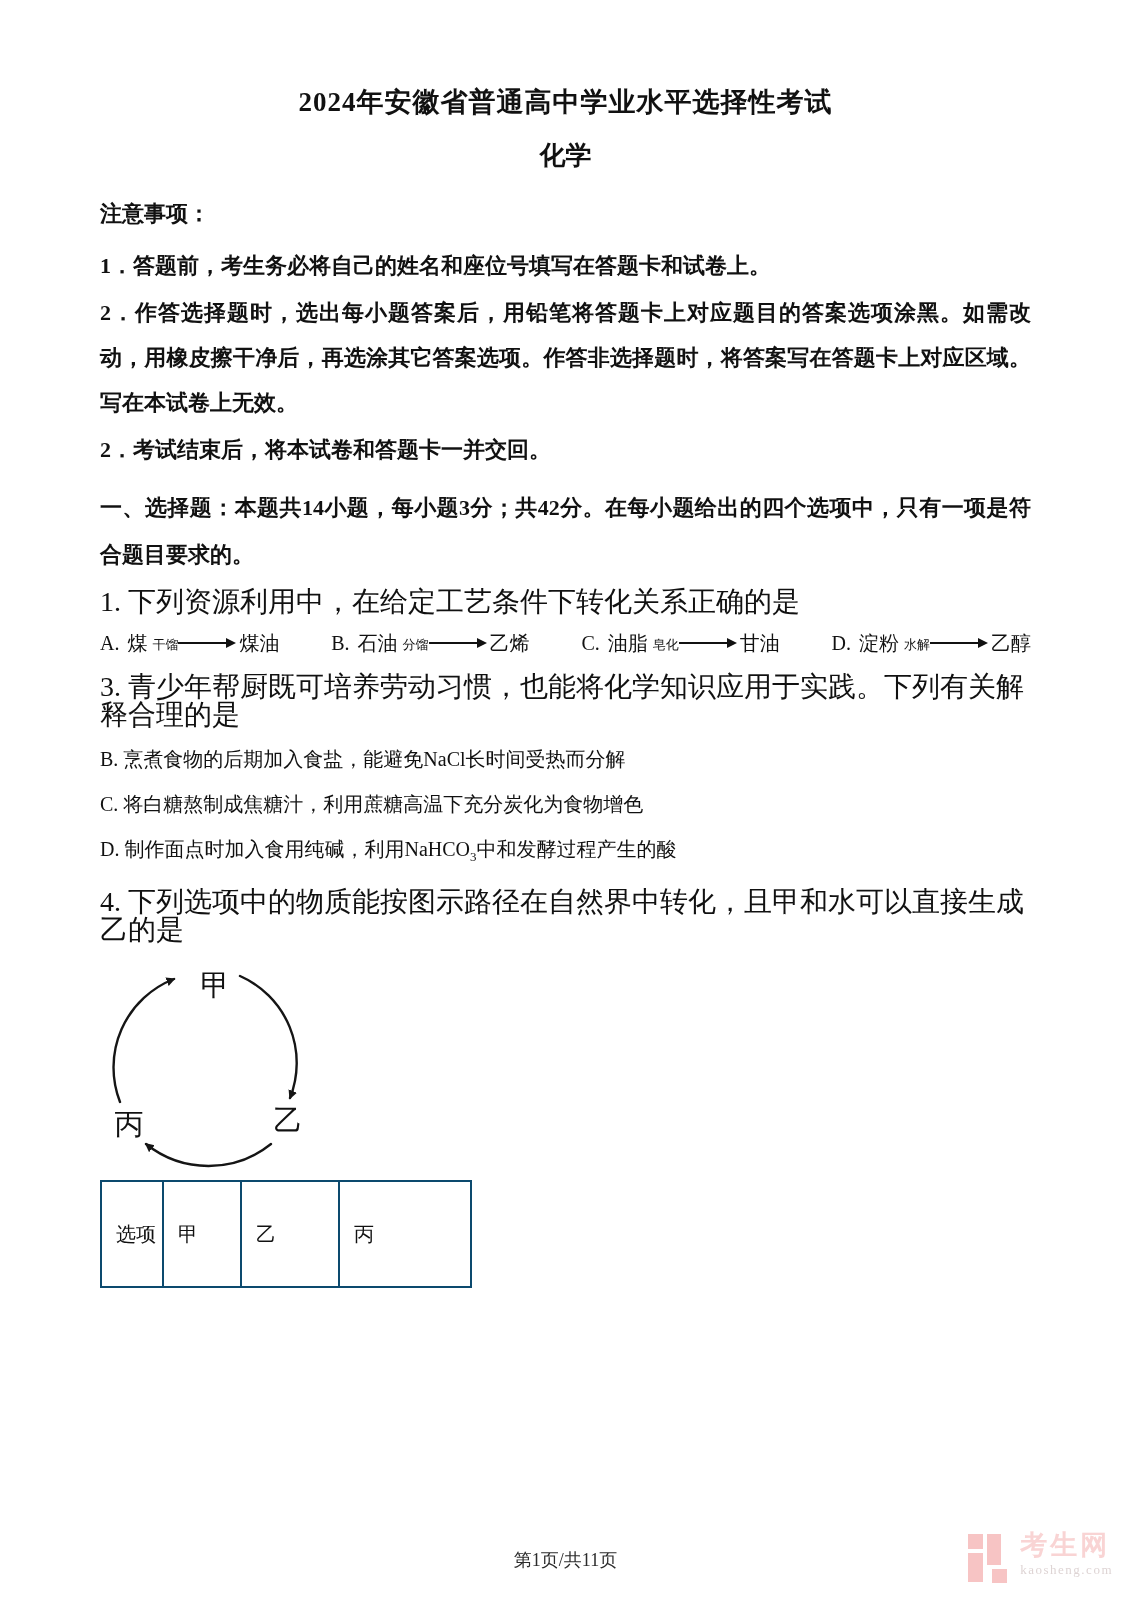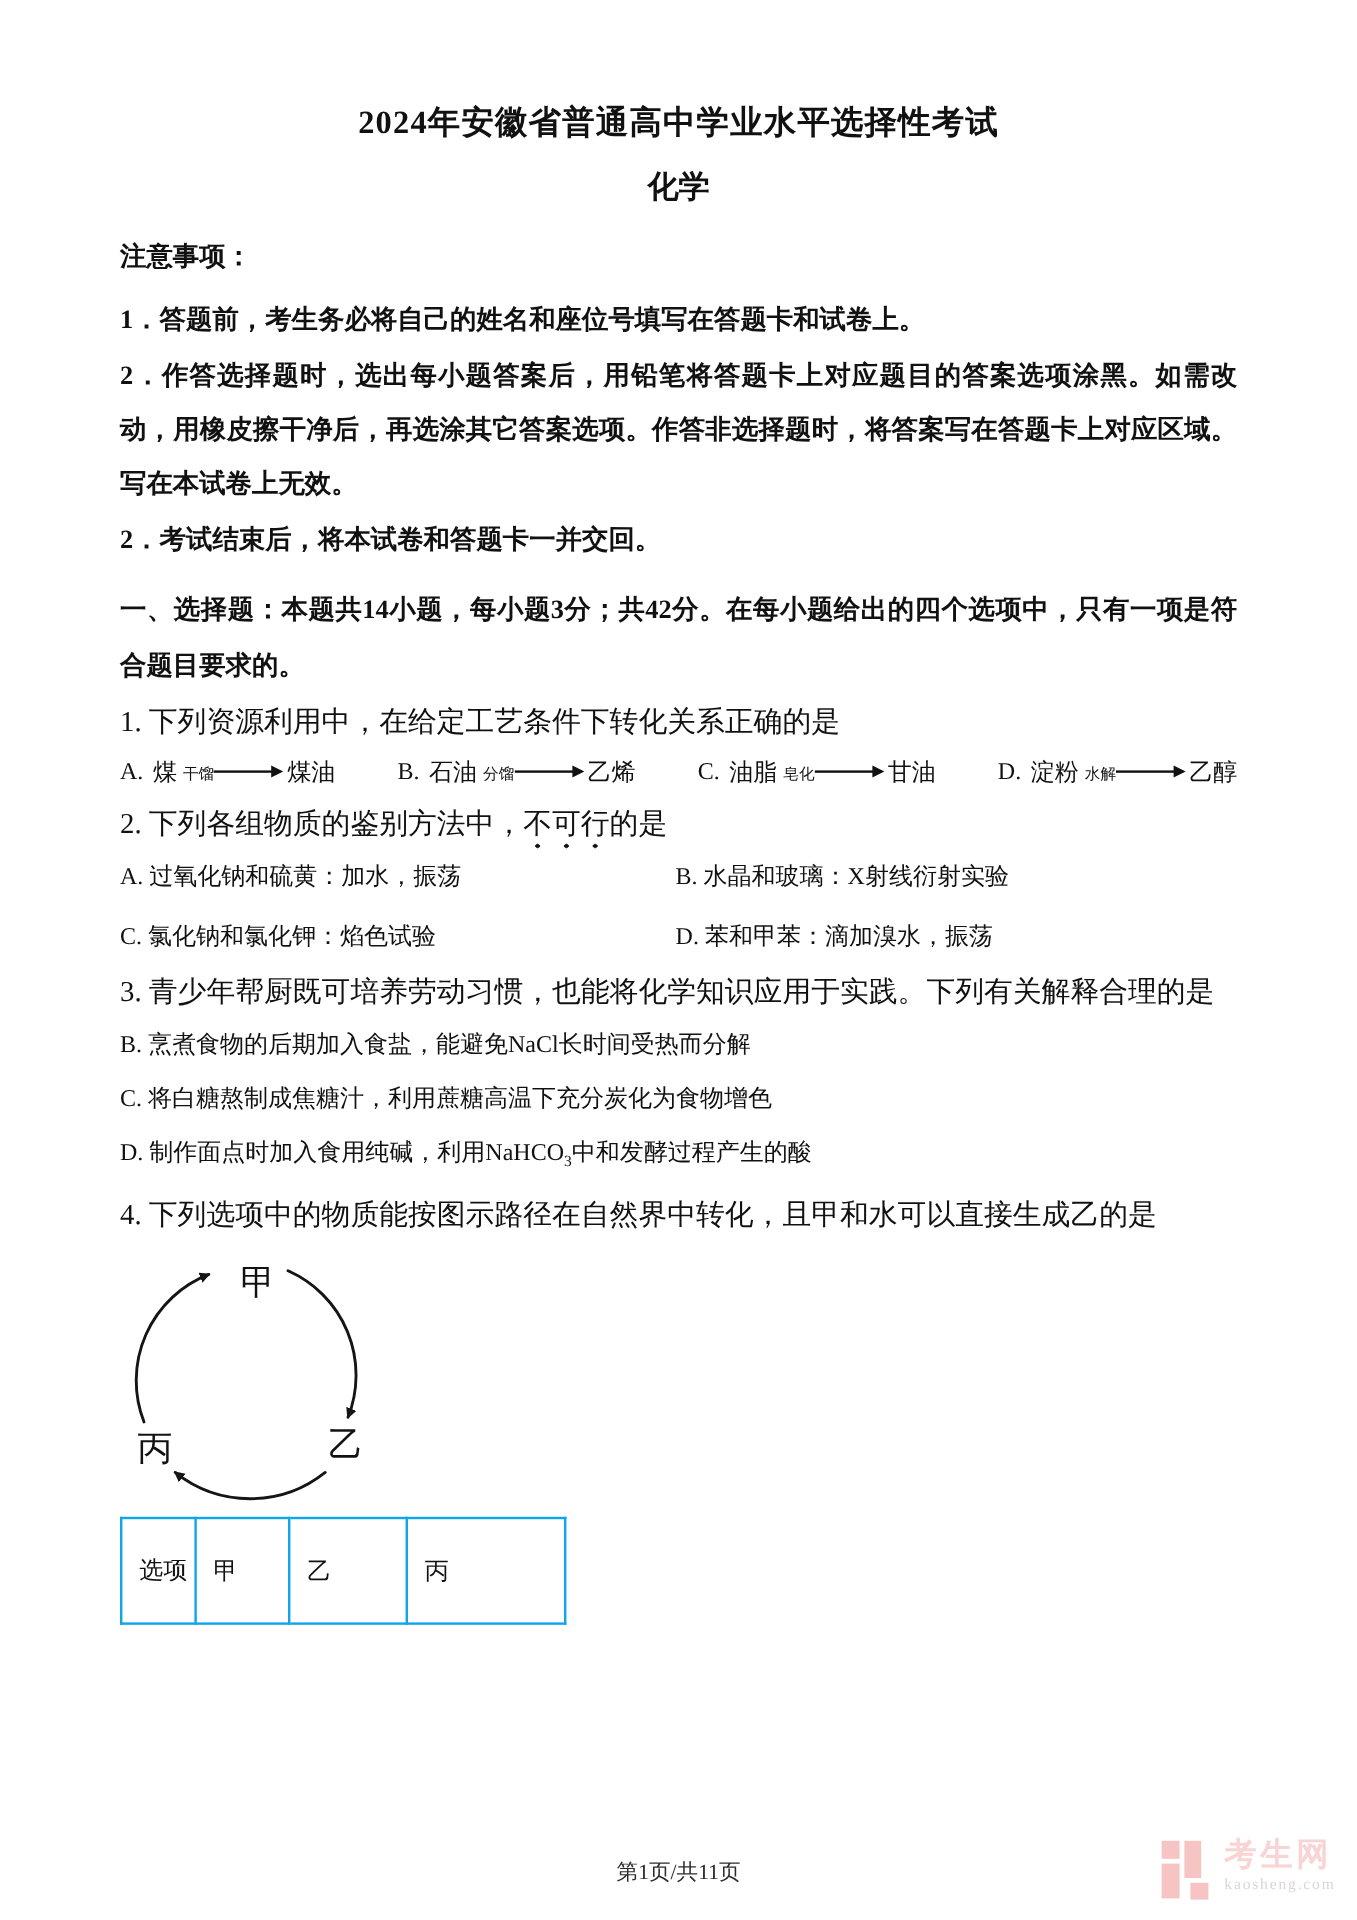--- a/index.html
+++ b/index.html
@@ -17,21 +17,21 @@
   .notices-heading { font-size:22px; margin-bottom:14px; }
   .notice { font-size:22px; line-height:45px; margin-bottom:2px; }
   .notice.just { text-align:justify; }
   .notice.last { margin-bottom:12px; }
 
   .masses { font-size:22px; margin-bottom:16px; white-space:pre-wrap; }
   .masses .values { font-family:"Liberation Serif","DejaVu Serif",serif; font-weight:400; }
 
   .section-heading { font-size:22px; font-weight:700; line-height:47px; text-align:justify; margin-bottom:10px; }
 
-  .stem { font-size:24px; line-height:28px; margin-bottom:10px; }
+  .stem { font-size:28px; line-height:28px; margin-bottom:10px; }
   .q-block { margin-bottom:14px; }
 
   
   .q1-options { display:flex; justify-content:space-between; align-items:center; margin:14px 0 16px 0; font-size:20px; }
   .q1-opt { display:inline-flex; align-items:center; white-space:nowrap; }
   .q1-opt .opt-label { margin-right:8px; }
   .carrow { display:inline-flex; flex-direction:row; align-items:center; margin:0 5px; transform:translateY(2px); }
   .carrow .cond { font-size:13px; line-height:14px; margin-bottom:1px; }
   .carrow .shaft { position:relative; width:56px; height:2px; background:#111; margin-bottom:6px;}
   .carrow .shaft::after {
@@ -50,21 +50,21 @@
   .q3-opt { font-size:20px; line-height:28px; margin-bottom:17px; }
   sub.f { font-size:13px; vertical-align:-5px; }
 
   
   .cycle-wrap { margin-left:4px; }
   .cycle text { font-size:29px; fill:#111; font-family:"Liberation Serif","DejaVu Serif",serif; }
   .cycle path.arc { fill:none; stroke:#151515; stroke-width:2.4; stroke-linecap:round; }
 
   
   table.q4 { border-collapse:collapse; margin-top:2px; }
-  table.q4 td { border:2px solid #0ea5e9; font-size:20px; vertical-align:middle; height:88px; padding-left:14px; }
+  table.q4 td { border:2px solid #0c4a6e; font-size:20px; vertical-align:middle; height:106px; padding-left:14px; }
   td.c0 { width:62px; line-height:40px; padding-left:18px; word-break:break-all; }
   td.c1 { width:78px; }
   td.c2 { width:98px; }
   td.c3 { width:132px; }
 
   
   .footer-page { position:absolute; left:0; right:0; bottom:28px; text-align:center; font-size:18px; color:#2b2b2b; }
 
   
   .ks-logo { position:absolute; right:18px; bottom:14px; display:flex; align-items:flex-start; }
@@ -131,29 +131,20 @@
         <span>淀粉</span>
         <span class="carrow">
             <span class="cond">水解</span>
             <span class="shaft"></span>
           </span>
         <span>乙醇</span>
       </span>
     </div>
   </div>
 
-  <div class="q-block">
-    <div class="stem"><span>2. 下列各组物质的鉴别方法中，</span><span class="emph">不可行</span><span>的是</span></div>
-    <div class="q2-grid">
-      <span>A. 过氧化钠和硫黄：加水，振荡</span>
-      <span>B. 水晶和玻璃：X射线衍射实验</span>
-      <span>C. 氯化钠和氯化钾：焰色试验</span>
-      <span>D. 苯和甲苯：滴加溴水，振荡</span>
-    </div>
-  </div>
 
   <div class="q-block">
     <div class="stem" style="margin-bottom:16px;">3. 青少年帮厨既可培养劳动习惯，也能将化学知识应用于实践。下列有关解释合理的是</div>
     <div class="q3-opt">B. 烹煮食物的后期加入食盐，能避免NaCl长时间受热而分解</div>
     <div class="q3-opt">C. 将白糖熬制成焦糖汁，利用蔗糖高温下充分炭化为食物增色</div>
     <div class="q3-opt"><span>D. 制作面点时加入食用纯碱，利用NaHCO</span><sub class="f">3</sub><span>中和发酵过程产生的酸</span></div>
   </div>
 
   <div>
     <div class="stem" style="margin-bottom:4px;">4. 下列选项中的物质能按图示路径在自然界中转化，且甲和水可以直接生成乙的是</div>

